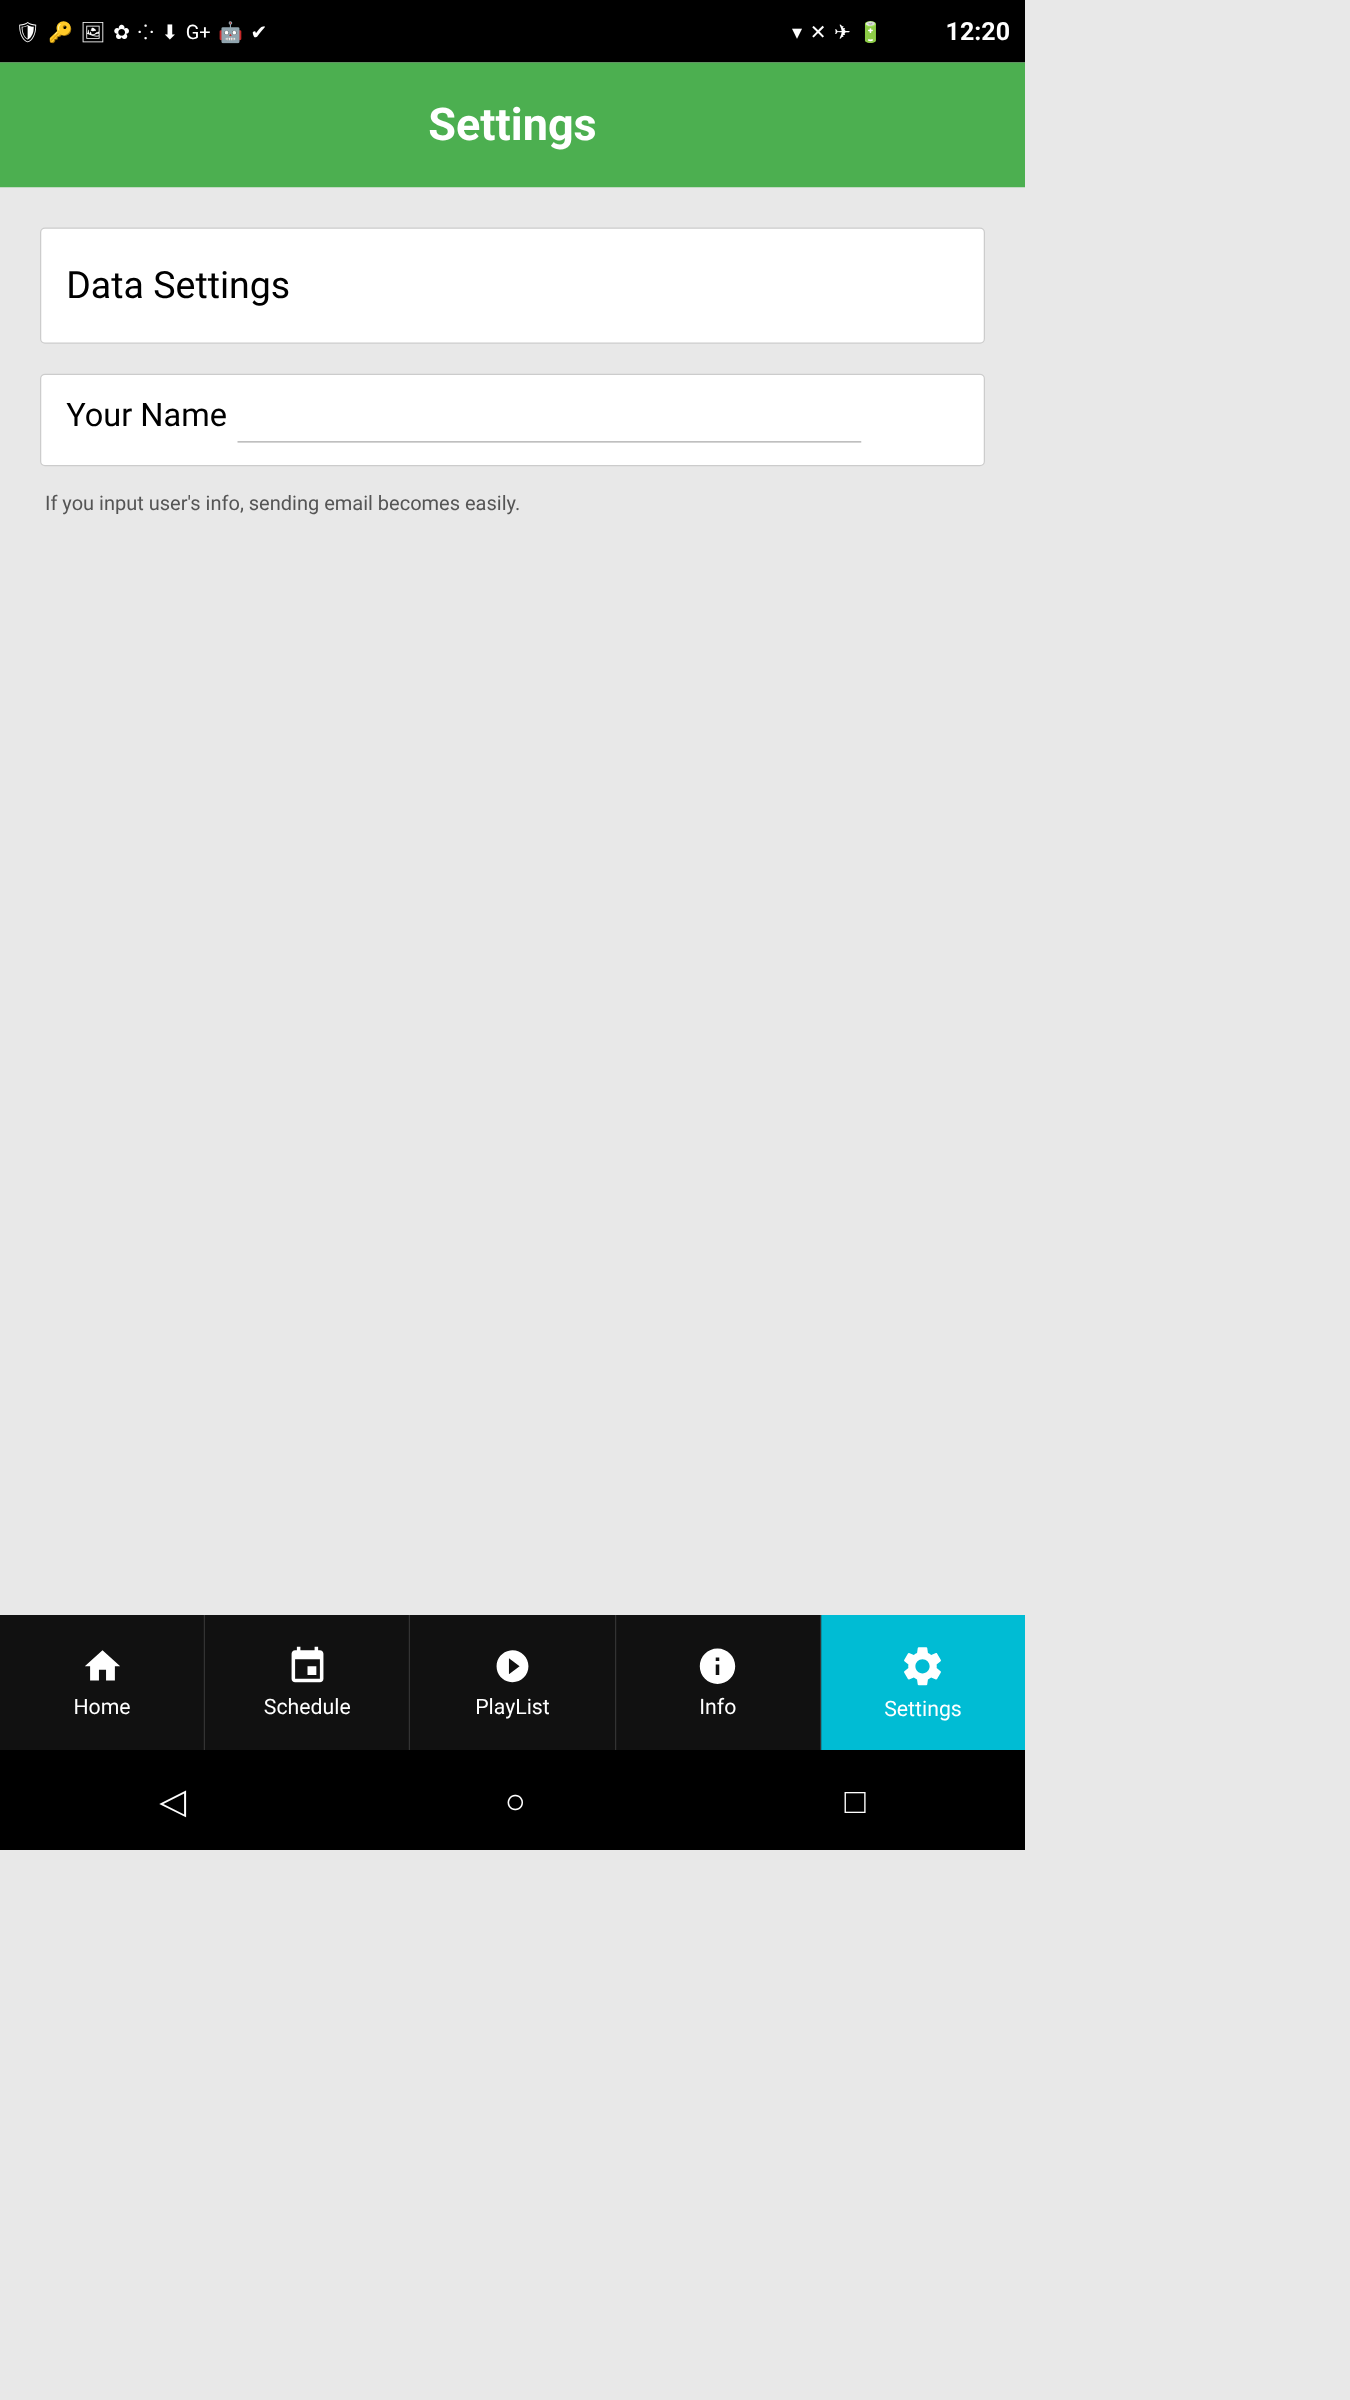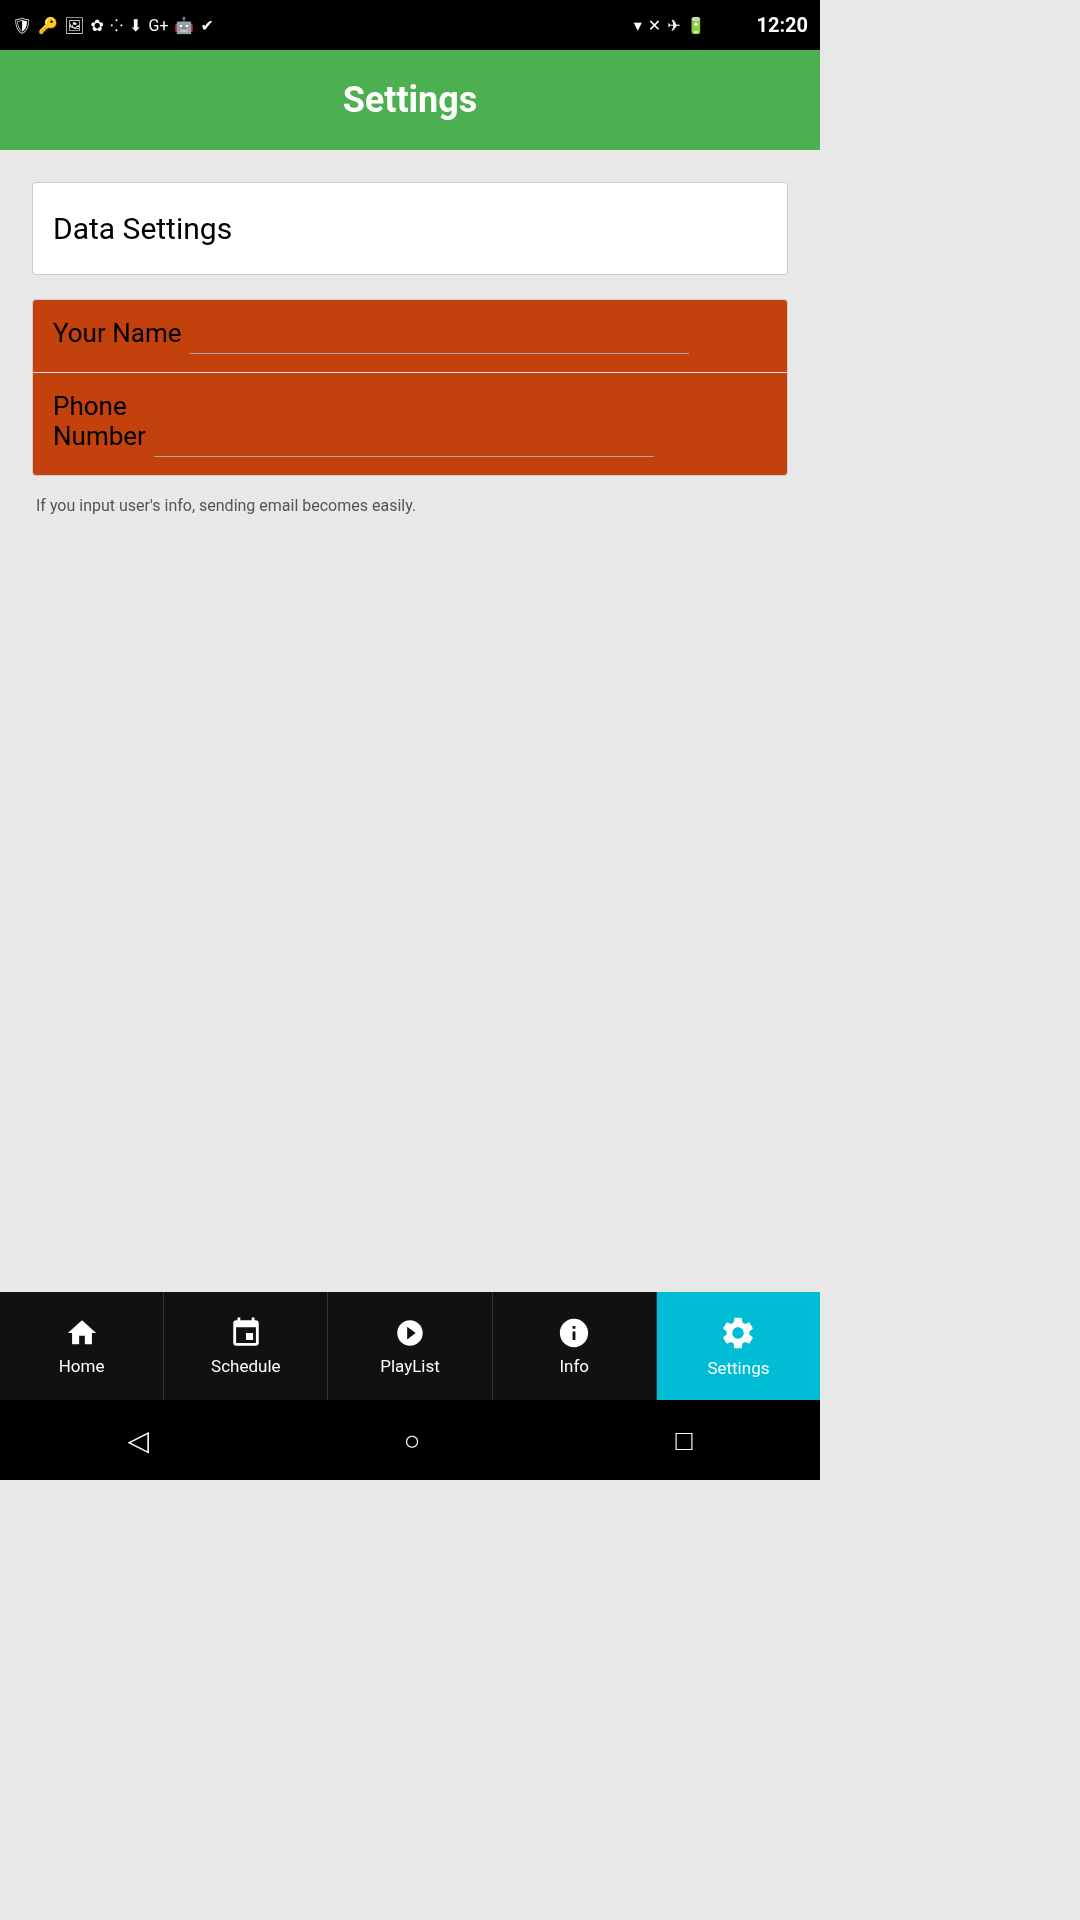--- a/index.html
+++ b/index.html
@@ -91,21 +91,21 @@
     
     .section-label {
       color: #4caf50;
       font-size: 22px;
       margin-bottom: 10px;
       padding-left: 4px;
     }
 
     
     .form-card {
-      background: #c2410c;
+      background: #ffffff;
       border: 1px solid #ccc;
       border-radius: 4px;
       margin-bottom: 12px;
       overflow: hidden;
     }
 
     .form-field {
       padding: 18px 20px 10px 20px;
       border-bottom: 1px solid #e0e0e0;
       position: relative;
@@ -253,26 +253,20 @@
 
     <div class="form-card">
 
       <div class="form-field">
         <div class="field-row">
           <span class="field-label">Your Name</span>
           <input class="field-input-line" type="text" style="">
         </div>
       </div>
 
-      <div class="form-field">
-        <div class="field-row">
-          <span class="field-label">Phone<br>Number</span>
-          <input class="field-input-line" type="tel" style="">
-        </div>
-      </div>
     </div>
 
     <div class="helper-text">If you input user's info, sending email becomes easily.</div>
   </div>
 
 </div>
 
 <div class="bottom-nav">
 
   <div class="nav-item">

